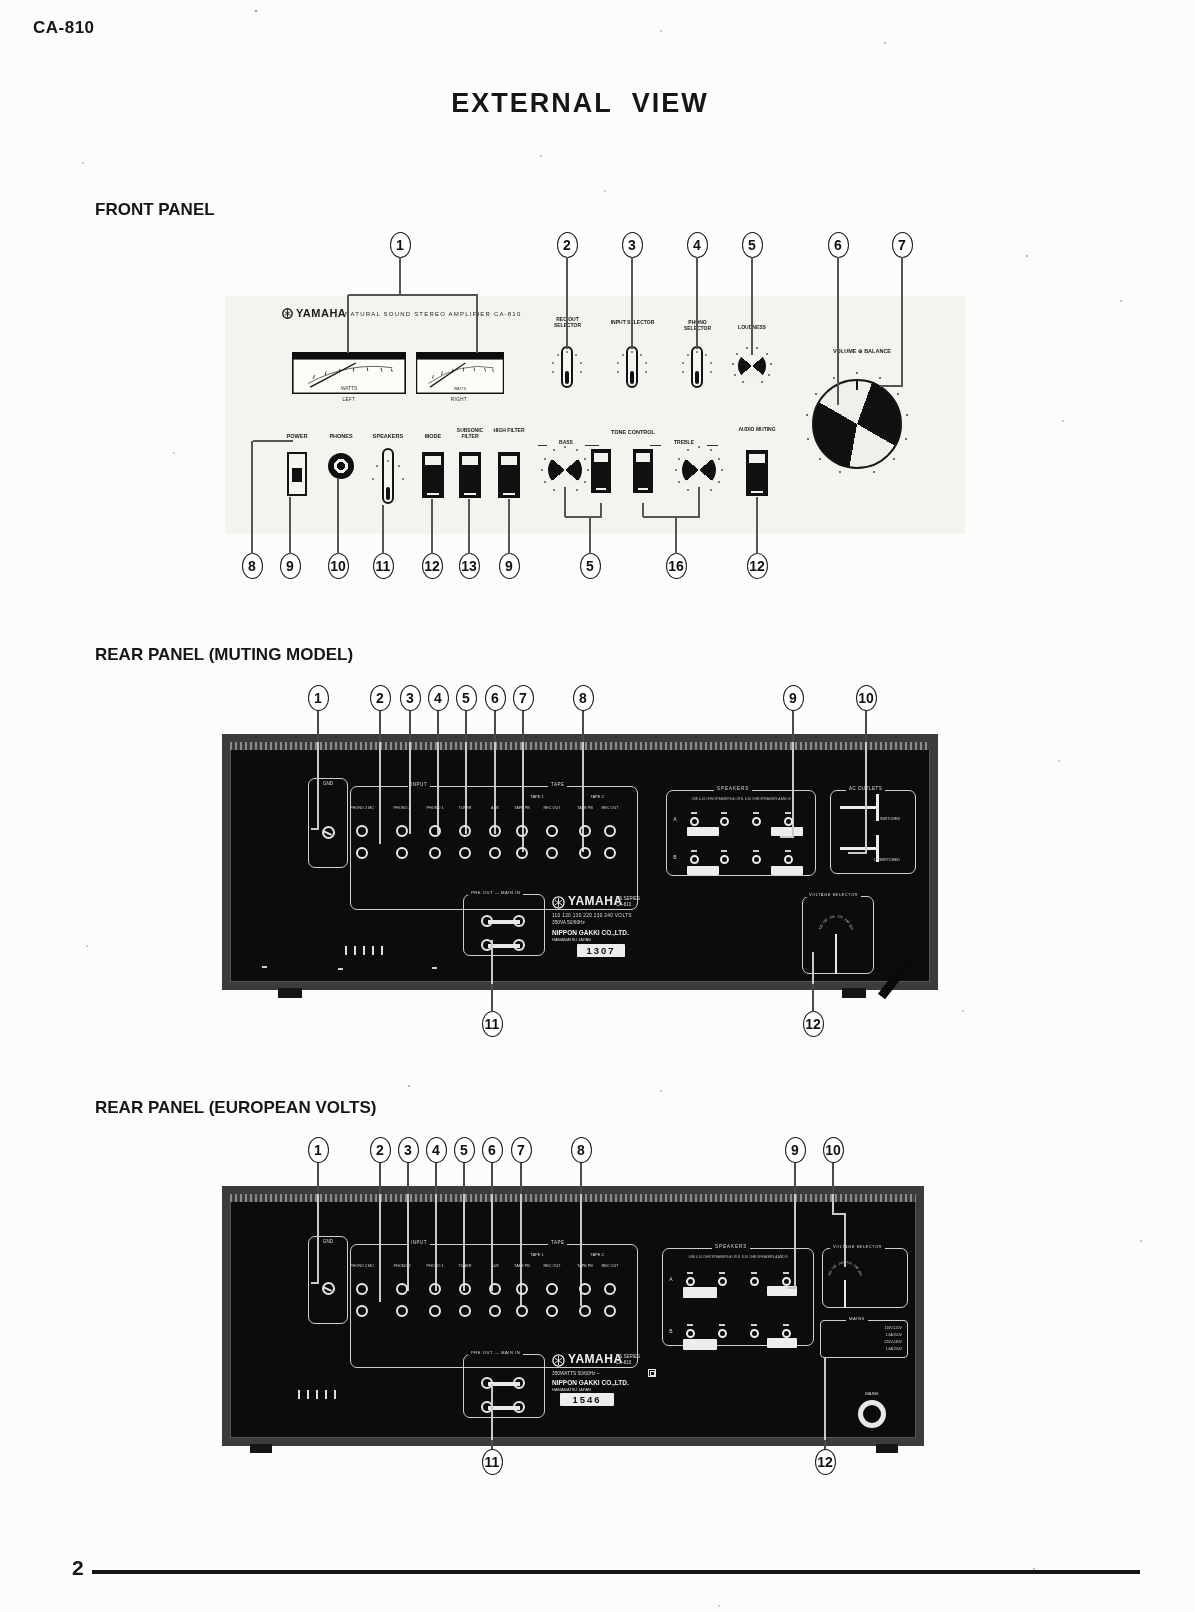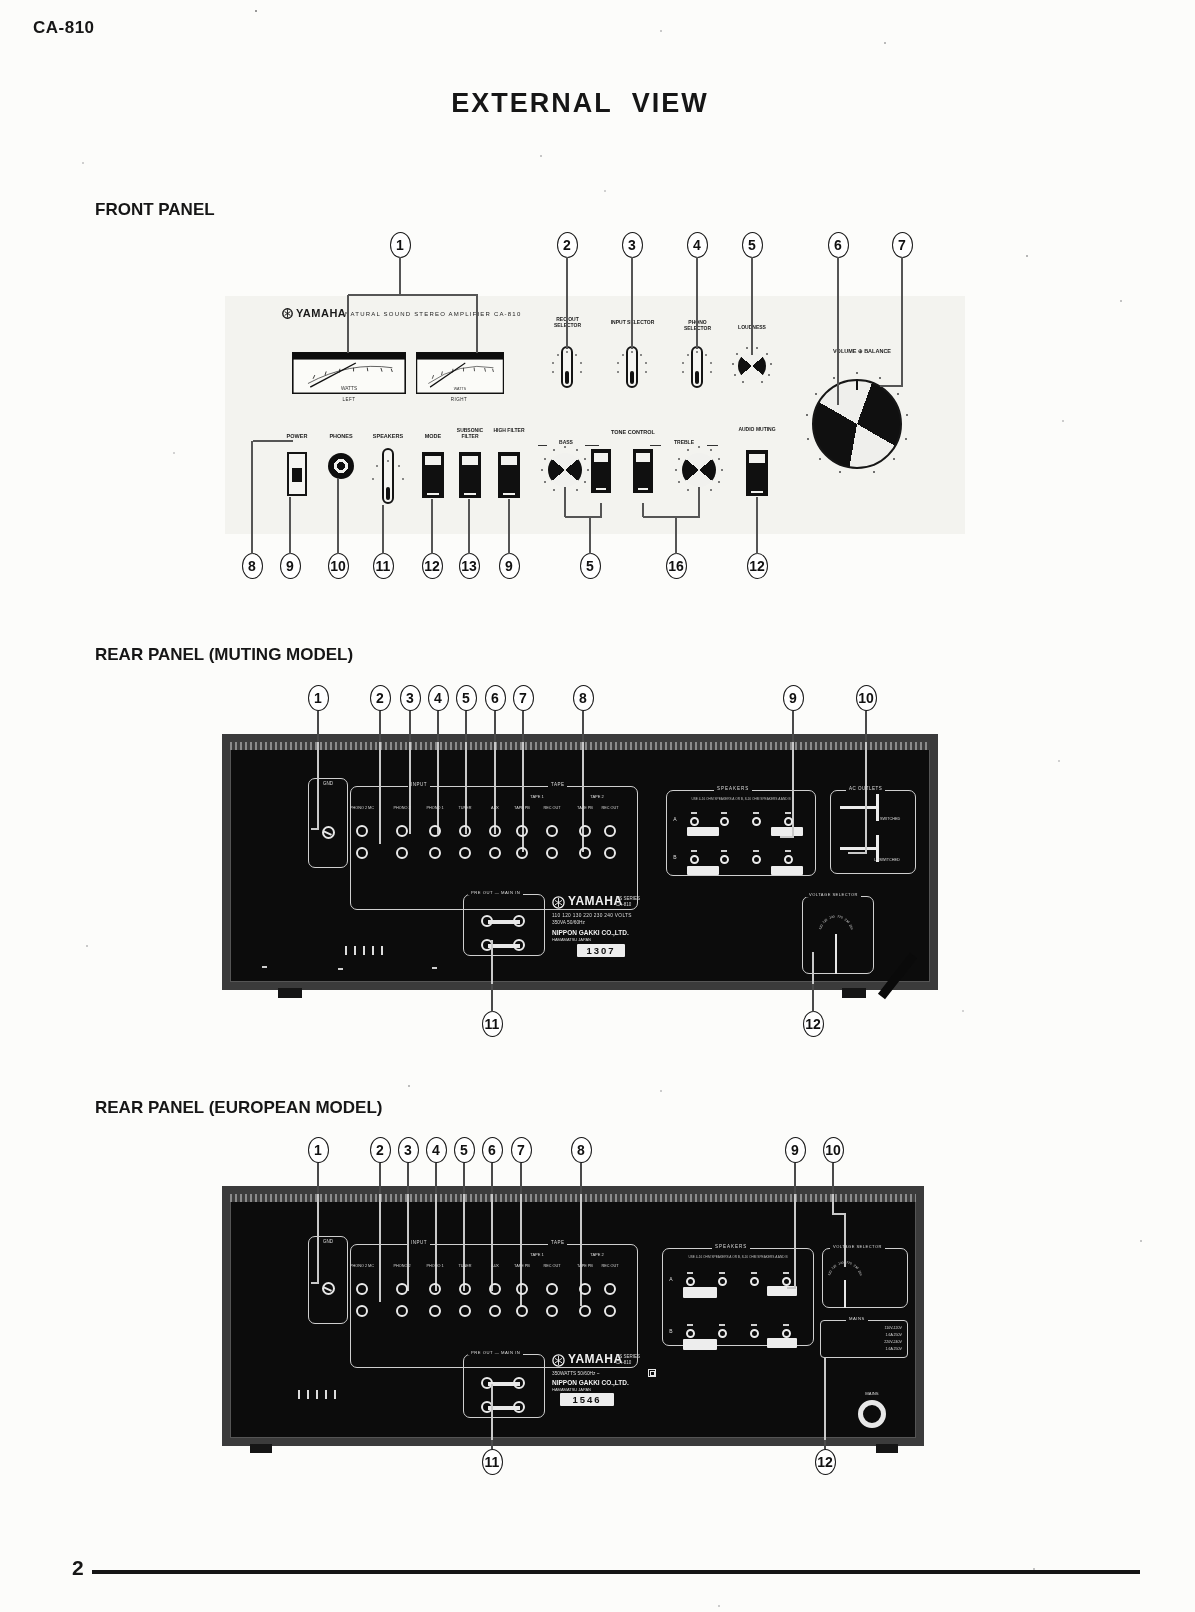--- a/index.html
+++ b/index.html
@@ -233,21 +233,21 @@
   <div class="splate" style="left:577px;top:944px;width:48px;height:13px;"></div>
   <div class="lbl" style="left:577px;top:946px;width:48px;font-size:9.5px;font-weight:bold;letter-spacing:2px;color:#111;">1307</div>
 
   <div class="wbox" style="left:802px;top:896px;width:72px;height:78px;"></div>
   <div class="grpl" style="left:806px;top:892px;font-size:4px;">VOLTAGE SELECTOR</div>
   <div class="vneedle" style="left:835px;top:934px;height:40px;"></div>
 
   <div class="abs" style="left:345px;top:946px;width:2px;height:9px;background:#ddd;box-shadow:9px 0 #ddd,18px 0 #ddd,27px 0 #ddd,36px 0 #ddd;"></div>
   <div class="abs" style="left:262px;top:966px;width:5px;height:2px;background:#cfcfcf;box-shadow:76px 2px #cfcfcf,170px 1px #cfcfcf;"></div>
 
-  <div class="hd" style="left:95px;top:1098px;font-size:17px;">REAR PANEL (EUROPEAN MODEL)</div>
+  <div class="hd" style="left:95px;top:1098px;font-size:17px;">REAR PANEL (EUROPEAN VOLTS)</div>
 
   <div class="chassis" style="left:222px;top:1186px;width:702px;height:260px;"></div>
   <div class="rearpanel" style="left:230px;top:1194px;width:686px;height:244px;"></div>
   <div class="lip" style="left:230px;top:1194px;width:686px;height:8px;"></div>
   <div class="foot" style="left:250px;top:1444px;width:22px;height:9px;"></div>
   <div class="foot" style="left:876px;top:1444px;width:22px;height:9px;"></div>
 
   <div class="wbox" style="left:308px;top:1236px;width:40px;height:88px;"></div>
   <div class="wt" style="left:308px;top:1239px;width:40px;font-size:4.5px;">GND</div>
   <div class="screw" style="left:322px;top:1282px;">

